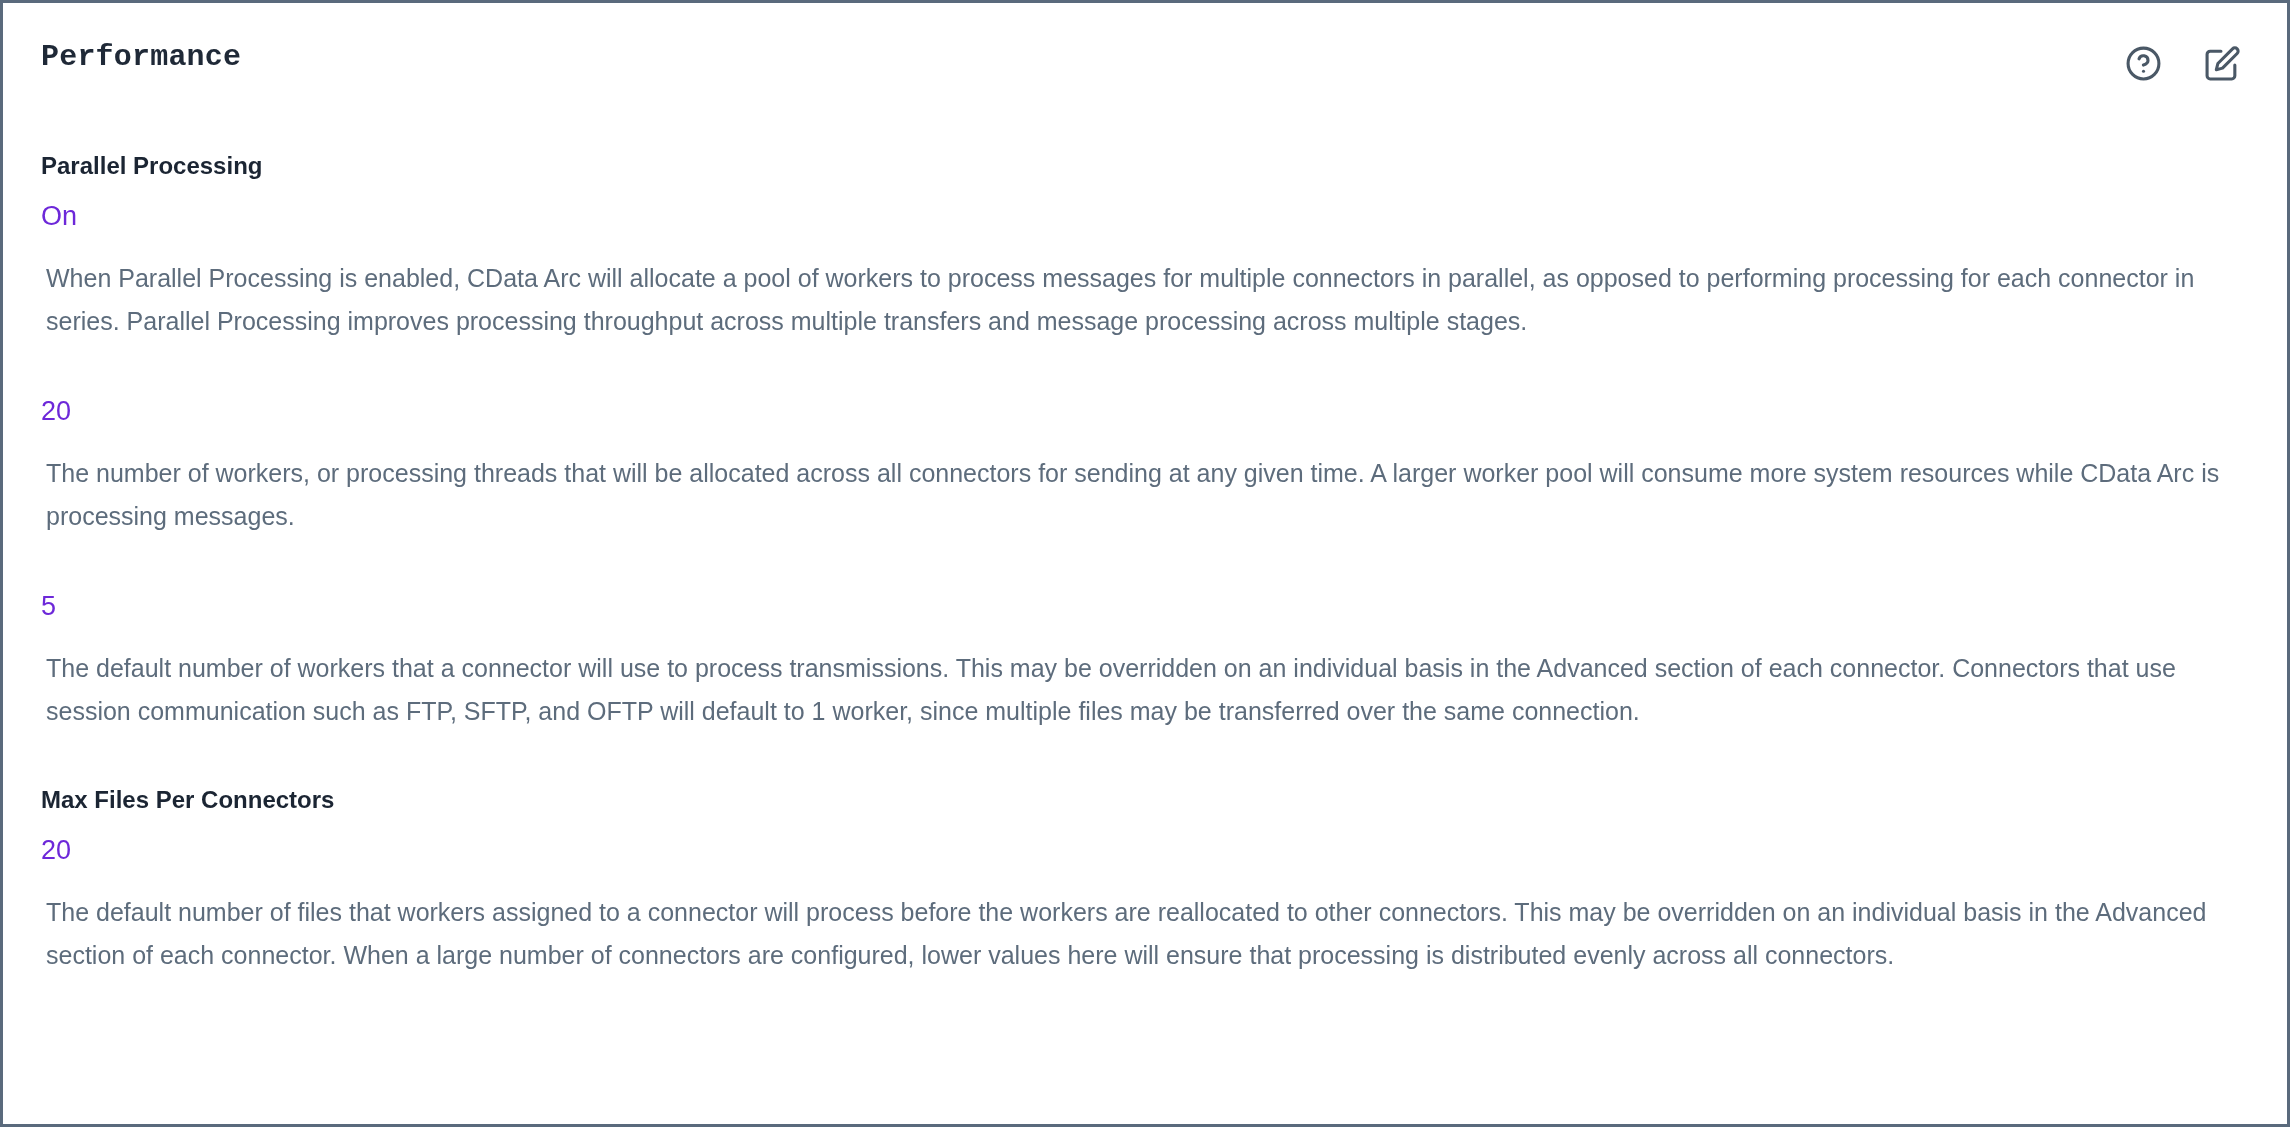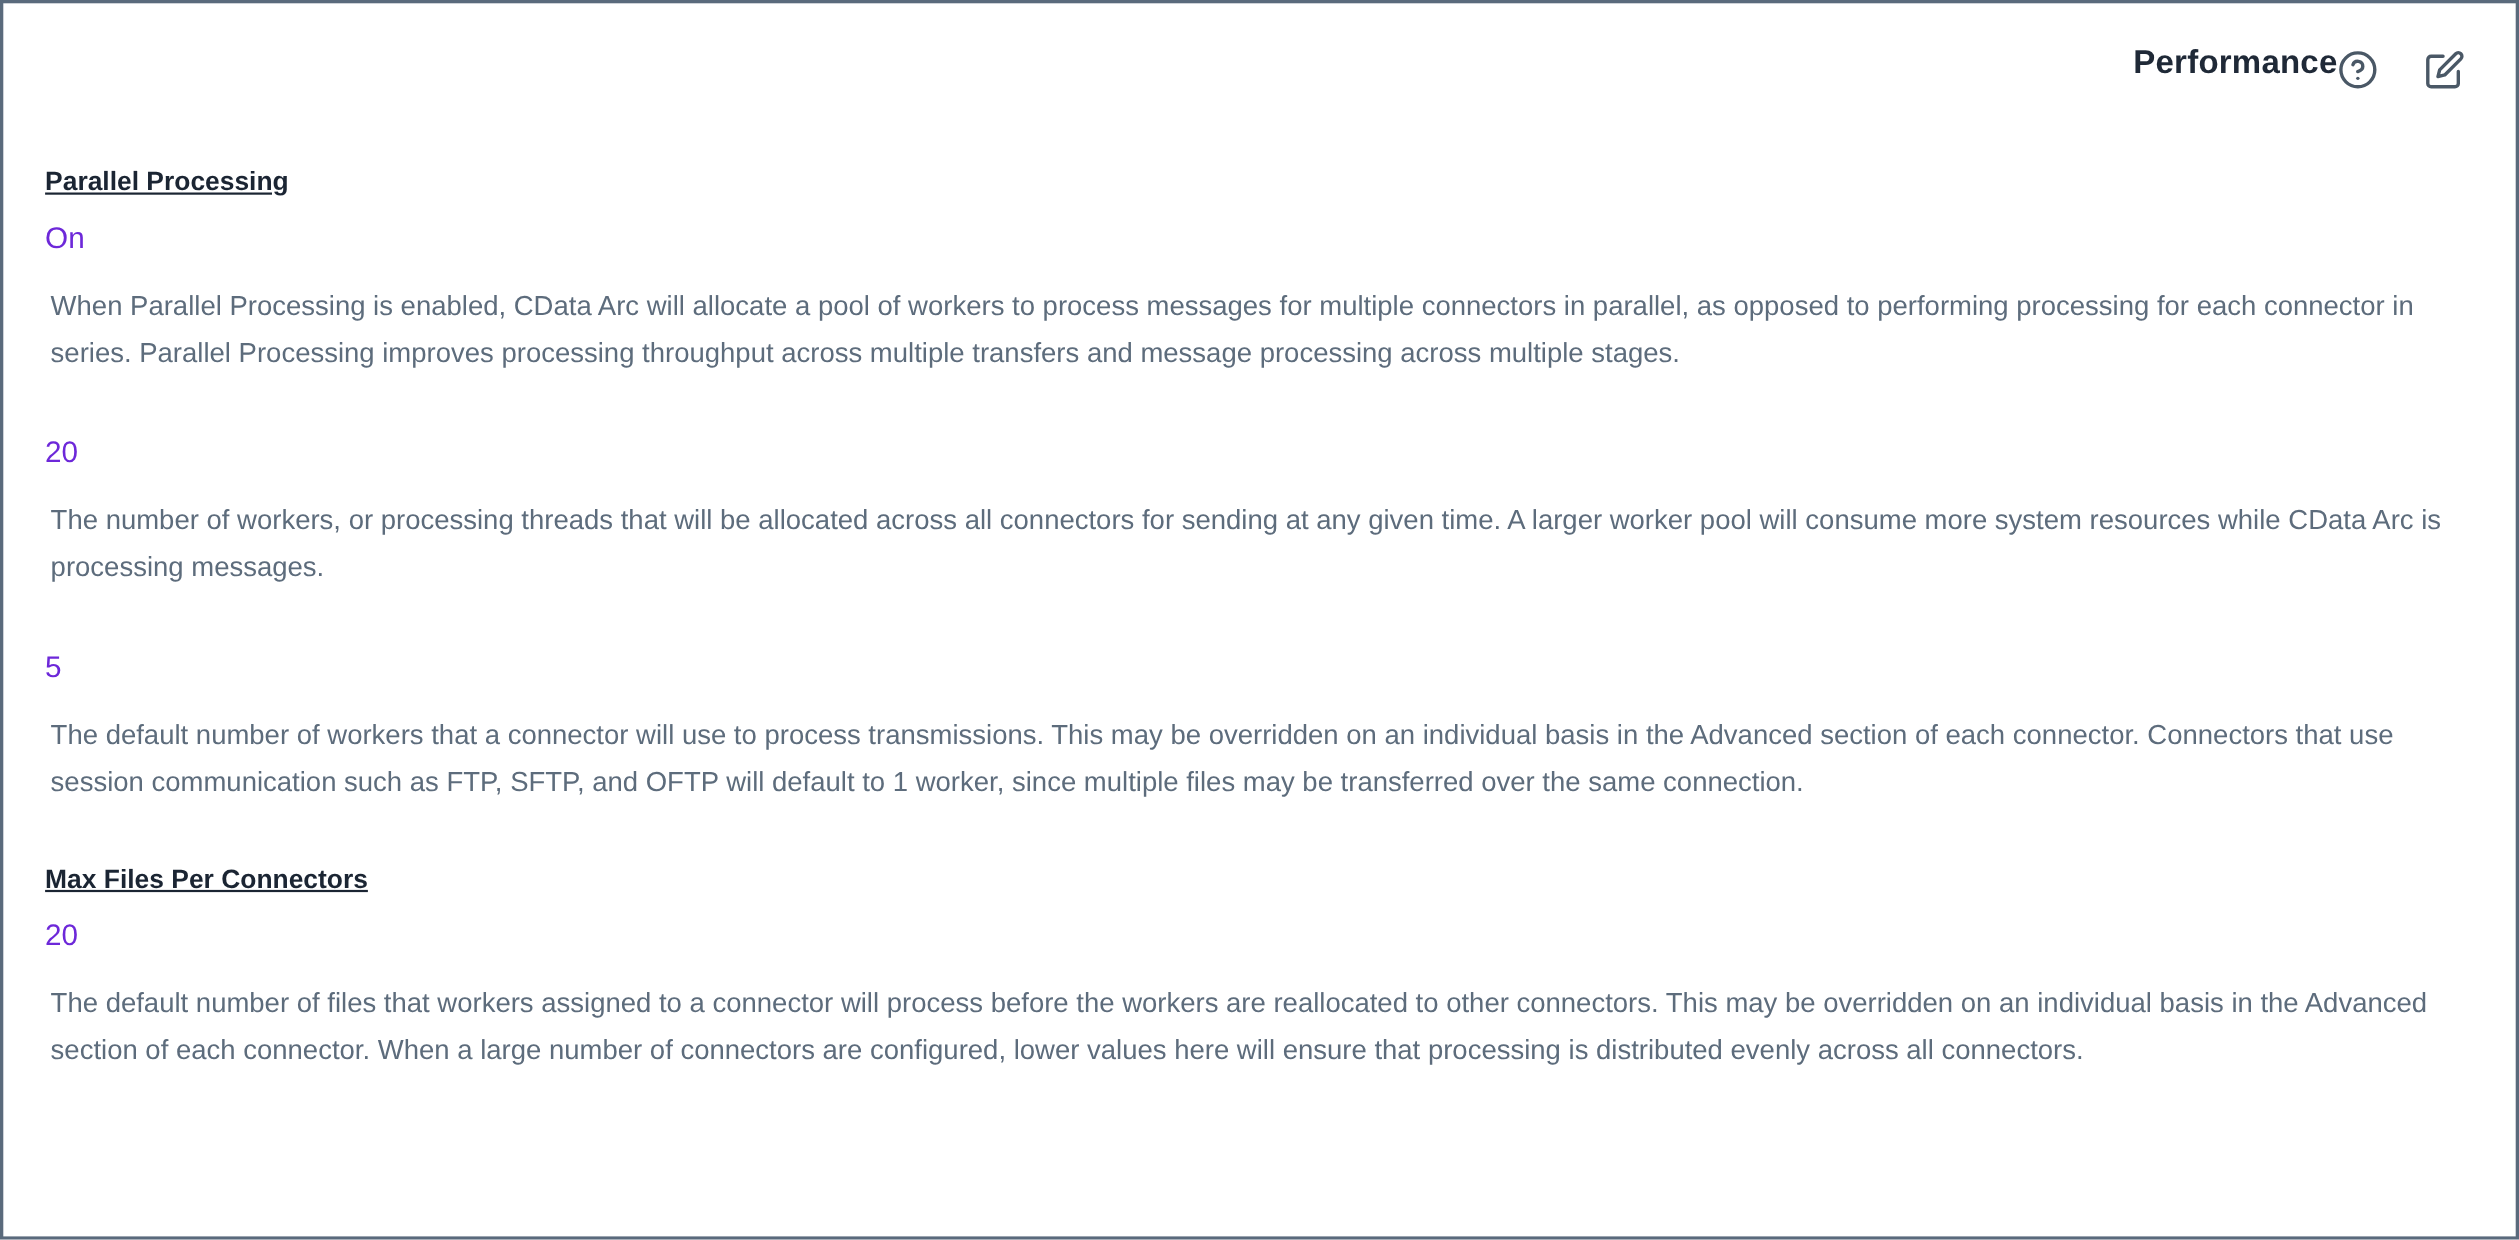--- a/index.html
+++ b/index.html
@@ -14,23 +14,24 @@
     height: 1127px;
     box-sizing: border-box;
     background: #ffffff;
     border: 3px solid #5a6a7c;
     padding: 36px 38px 30px 38px;
     overflow: hidden;
   }
 
   .panel-header {
     display: flex;
-    justify-content: flex-end;
+    justify-content: space-between;
     align-items: flex-start;
     margin-bottom: 70px;
+    font-family: Liberation Mono, monospace;
   }
 
   .panel-title {
     margin: 0;
     font-size: 30px;
     line-height: 36px;
     font-weight: 700;
     letter-spacing: 0.2px;
     color: #1f2937;
   }
@@ -65,21 +66,20 @@
   .setting:last-child {
     margin-bottom: 0;
   }
 
   .setting-label {
     margin: 0 0 21px 0;
     font-size: 24px;
     line-height: 28px;
     font-weight: 700;
     color: #1b2533;
-    text-decoration: underline;
   }
 
   .setting-value {
     margin: 0 0 25px 0;
     font-size: 27px;
     line-height: 31px;
     font-weight: 400;
     color: #6d28d9;
   }
 

